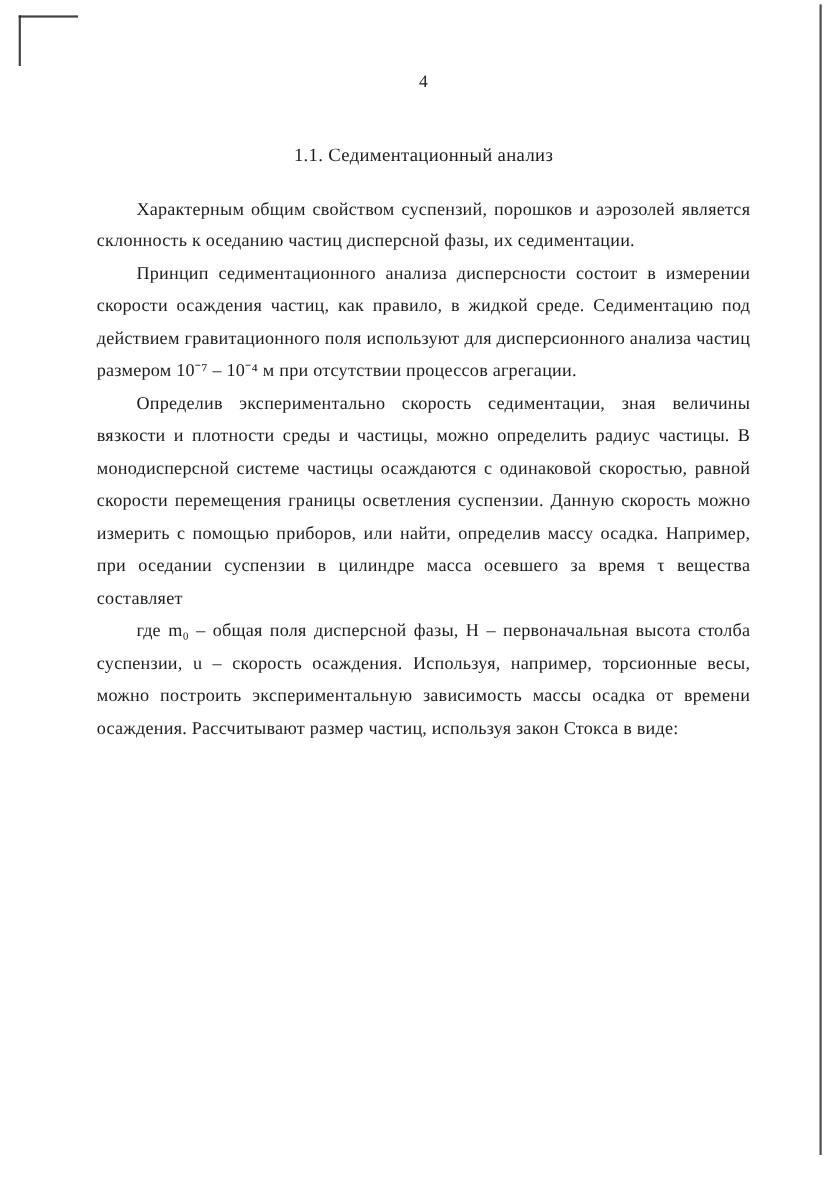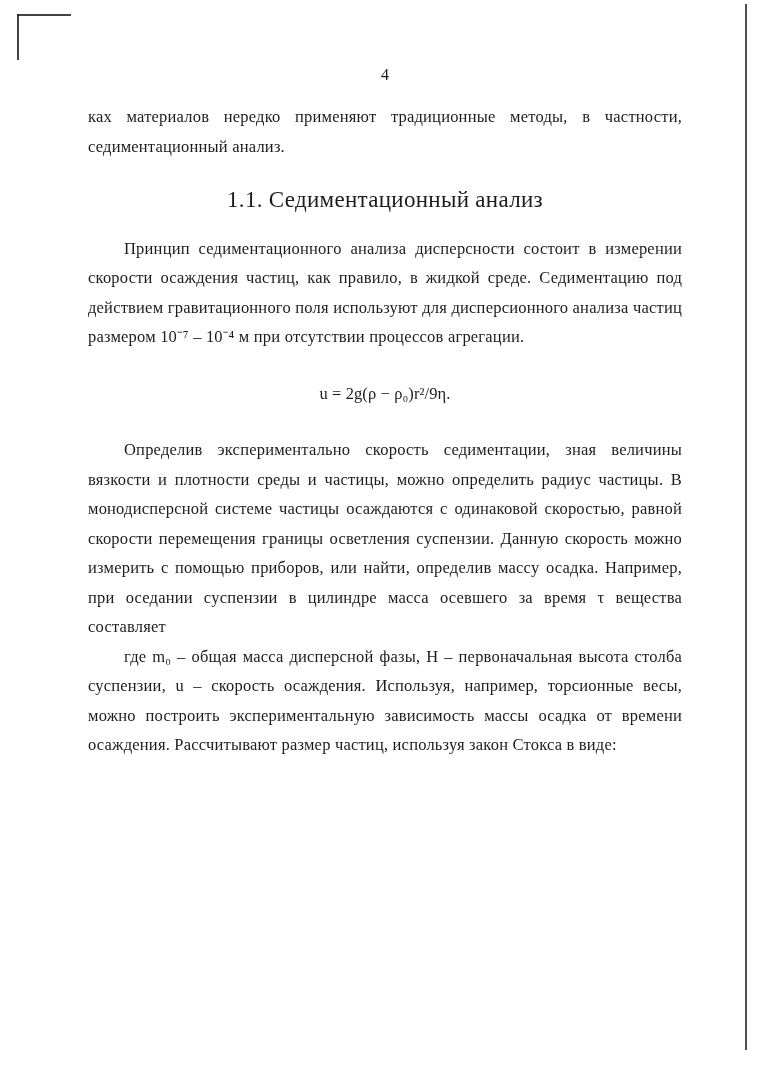--- a/index.html
+++ b/index.html
@@ -28,21 +28,21 @@
   .content {
     position: absolute;
     left: 88px; top: 102px; width: 594px;
     font-size: 16.5px;
     line-height: 29.5px;
     text-align: justify;
     letter-spacing: 0.2px;
   }
   .content p.indent { text-indent: 36px; }
   .heading {
-    font-size: 23px;
+    font-size: 17px;
     font-weight: normal;
     text-align: center;
     letter-spacing: 0.3px;
     margin: 24px 0 19px 0;
   }
   .formula {
     text-align: center;
     text-indent: 0;
     margin: 27px 0;
     letter-spacing: 0.1px;
@@ -54,31 +54,30 @@
 <div>
 
   <div class="artifact a-top"></div>
   <div class="artifact a-left"></div>
   <div class="artifact a-right"></div>
 
   <div class="page-num">4</div>
 
   <div class="content">
 
-    <p>ках материалов нередко применяют традиционные методы, в частности, седиментационный анализ.</p>
 
     <h2 class="heading">1.1. Седиментационный анализ</h2>
 
+    <p class="indent">Характерным общим свойством суспензий, порошков и аэрозолей является склонность к оседанию частиц дисперсной фазы, их седиментации.</p>
 
     <p class="indent">Принцип седиментационного анализа дисперсности состоит в измерении скорости осаждения частиц, как правило, в жидкой среде. Седиментацию под действием гравитационного поля используют для дисперсионного анализа частиц размером 10⁻⁷ – 10⁻⁴ м при отсутствии процессов агрегации.</p>
 
 
-    <div class="formula">u = 2g(ρ − ρ₀)r²/9η.</div>
 
 
     <p class="indent">Определив экспериментально скорость седиментации, зная величины вязкости и плотности среды и частицы, можно определить радиус частицы. В монодисперсной системе частицы осаждаются с одинаковой скоростью, равной скорости перемещения границы осветления суспензии. Данную скорость можно измерить с помощью приборов, или найти, определив массу осадка. Например, при оседании суспензии в цилиндре масса осевшего за время τ вещества составляет</p>
 
 
-    <p class="indent">где m₀ – общая масса дисперсной фазы, H – первоначальная высота столба суспензии, u – скорость осаждения. Используя, например, торсионные весы, можно построить экспериментальную зависимость массы осадка от времени осаждения. Рассчитывают размер частиц, используя закон Стокса в виде:</p>
+    <p class="indent">где m₀ – общая поля дисперсной фазы, H – первоначальная высота столба суспензии, u – скорость осаждения. Используя, например, торсионные весы, можно построить экспериментальную зависимость массы осадка от времени осаждения. Рассчитывают размер частиц, используя закон Стокса в виде:</p>
 
 
   </div>
 </div>
 
 </body></html>

